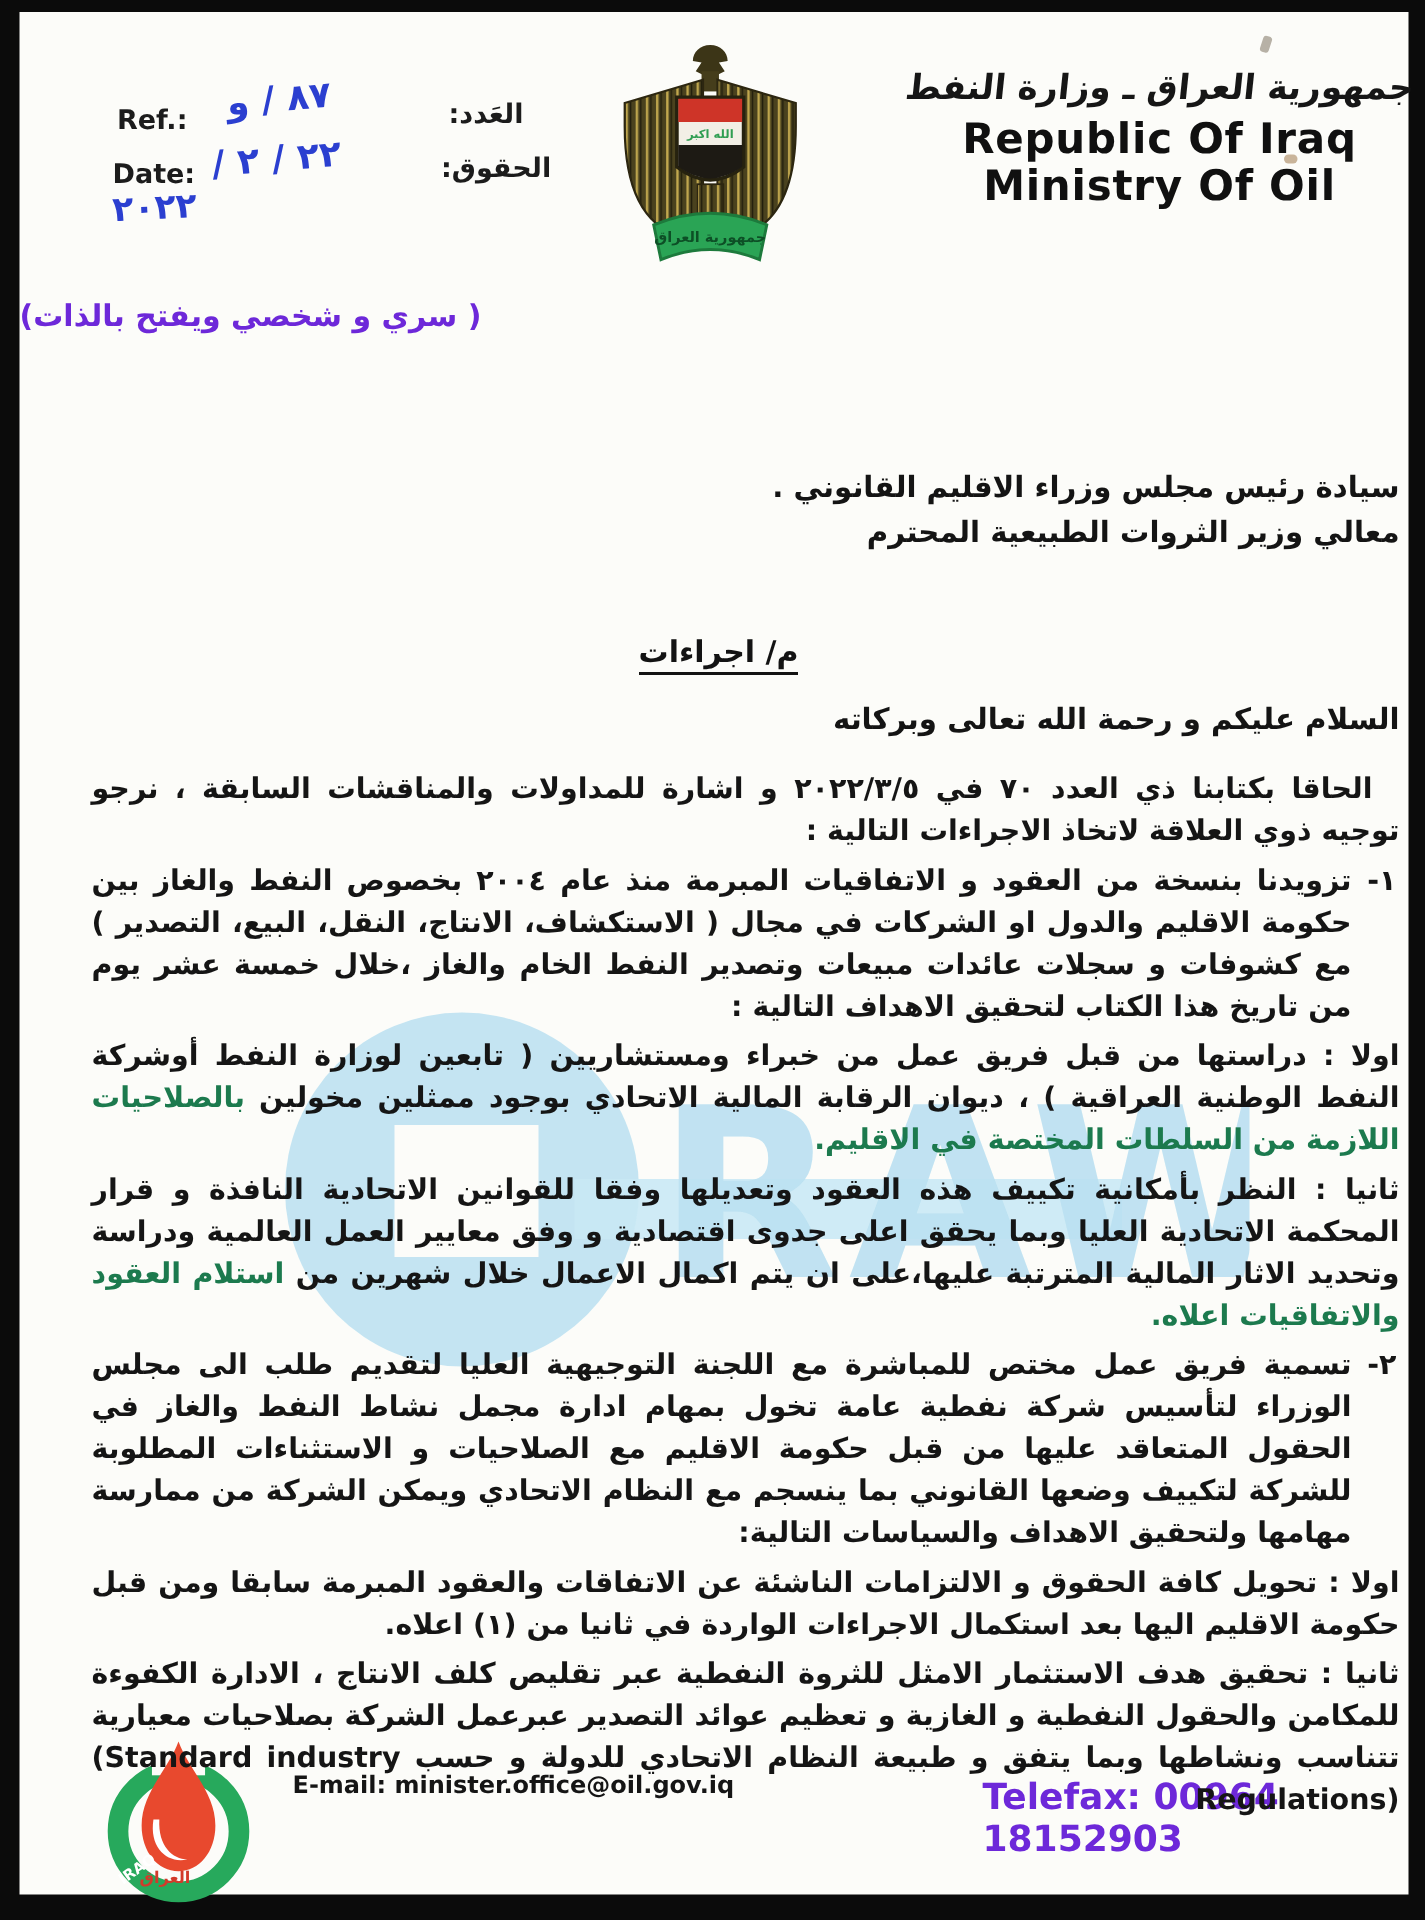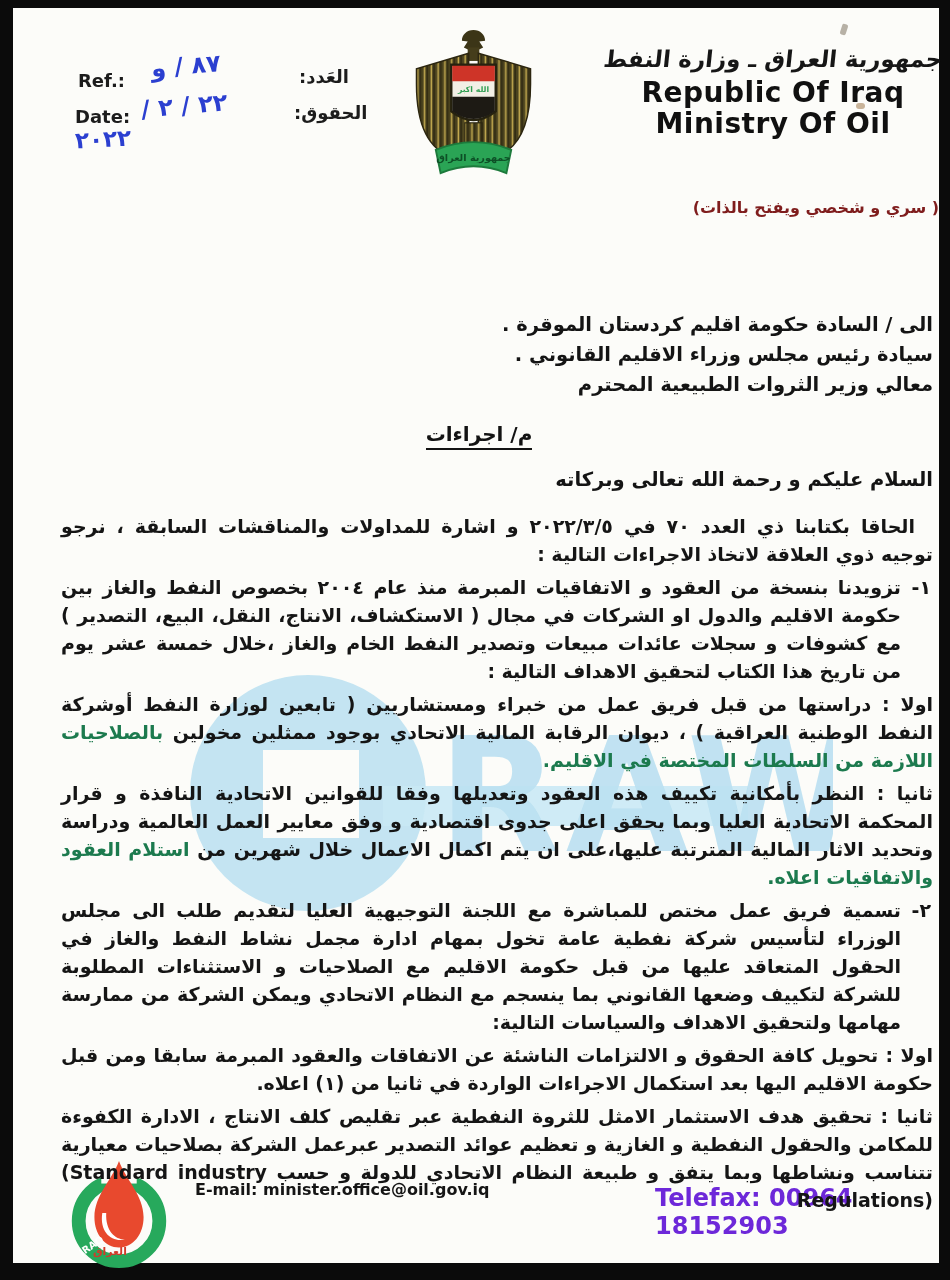--- a/index.html
+++ b/index.html
@@ -10,22 +10,22 @@
   .printed{color:#1c1c1c;font-weight:700;}
   
   .ref-label{font-size:18px;}
   .ar-label{font-size:18px;direction:rtl;margin-left:43px;}
   .handwriting{color:#2b3fd0;font-size:24px;font-weight:700;transform:rotate(-5deg);letter-spacing:3px;}
   .hw-year{letter-spacing:6px;transform:rotate(-3deg);font-size:23px;}
   .brandblock{left:590px;top:38px;width:340px;text-align:center;}
   .calligraphy{font-size:23px;font-weight:700;color:#161616;direction:rtl;transform:skewX(-6deg);letter-spacing:1px;}
   .en-title{font-size:28px;font-weight:700;color:#101010;line-height:1.12;letter-spacing:.5px;}
   
-  .confidential{left:0;top:190px;width:100%;text-align:right;font-size:16px;font-weight:700;
-                direction:rtl;color:#7f1d1d;}
+  .confidential{left:0;top:190px;width:100%;text-align:left;font-size:20px;font-weight:700;
+                direction:rtl;color:#6d28d9;}
   
   .recipients{right:6px;top:302px;direction:rtl;text-align:right;font-size:19.5px;font-weight:700;
               color:#141414;line-height:30px;}
   .subject-wrap{left:3px;top:414px;width:100%;text-align:center;}
   .subject{display:inline-block;font-size:20px;font-weight:700;direction:rtl;color:#131313;
            border-bottom:2.5px solid #131313;padding-bottom:2px;}
   .greeting{right:6px;top:460px;direction:rtl;font-size:19.5px;font-weight:700;color:#141414;}
   
   .body-col{left:48px;right:6px;top:504px;direction:rtl;text-align:justify;color:#151515;
             font-size:19px;font-weight:700;line-height:28px;z-index:2;}
@@ -91,21 +91,20 @@
       <div class="en-title" style="margin-top:5px;">Republic Of Iraq</div>
       <div class="en-title">Ministry Of Oil</div>
     </div>
 
     <div class="abs speck"></div>
     <div class="abs speck2"></div>
 
     <div class="abs confidential">( سري و شخصي  ويفتح بالذات)</div>
 
     <div class="abs recipients">
-      <div>الى / السادة حكومة اقليم كردستان الموقرة .</div>
       <div>سيادة رئيس مجلس وزراء الاقليم القانوني .</div>
       <div>معالي وزير الثروات الطبيعية المحترم</div>
     </div>
 
     <div class="abs subject-wrap">
       <span class="subject">م/ اجراءات</span>
     </div>
 
     <div class="abs greeting">السلام عليكم و رحمة الله تعالى وبركاته</div>
 

